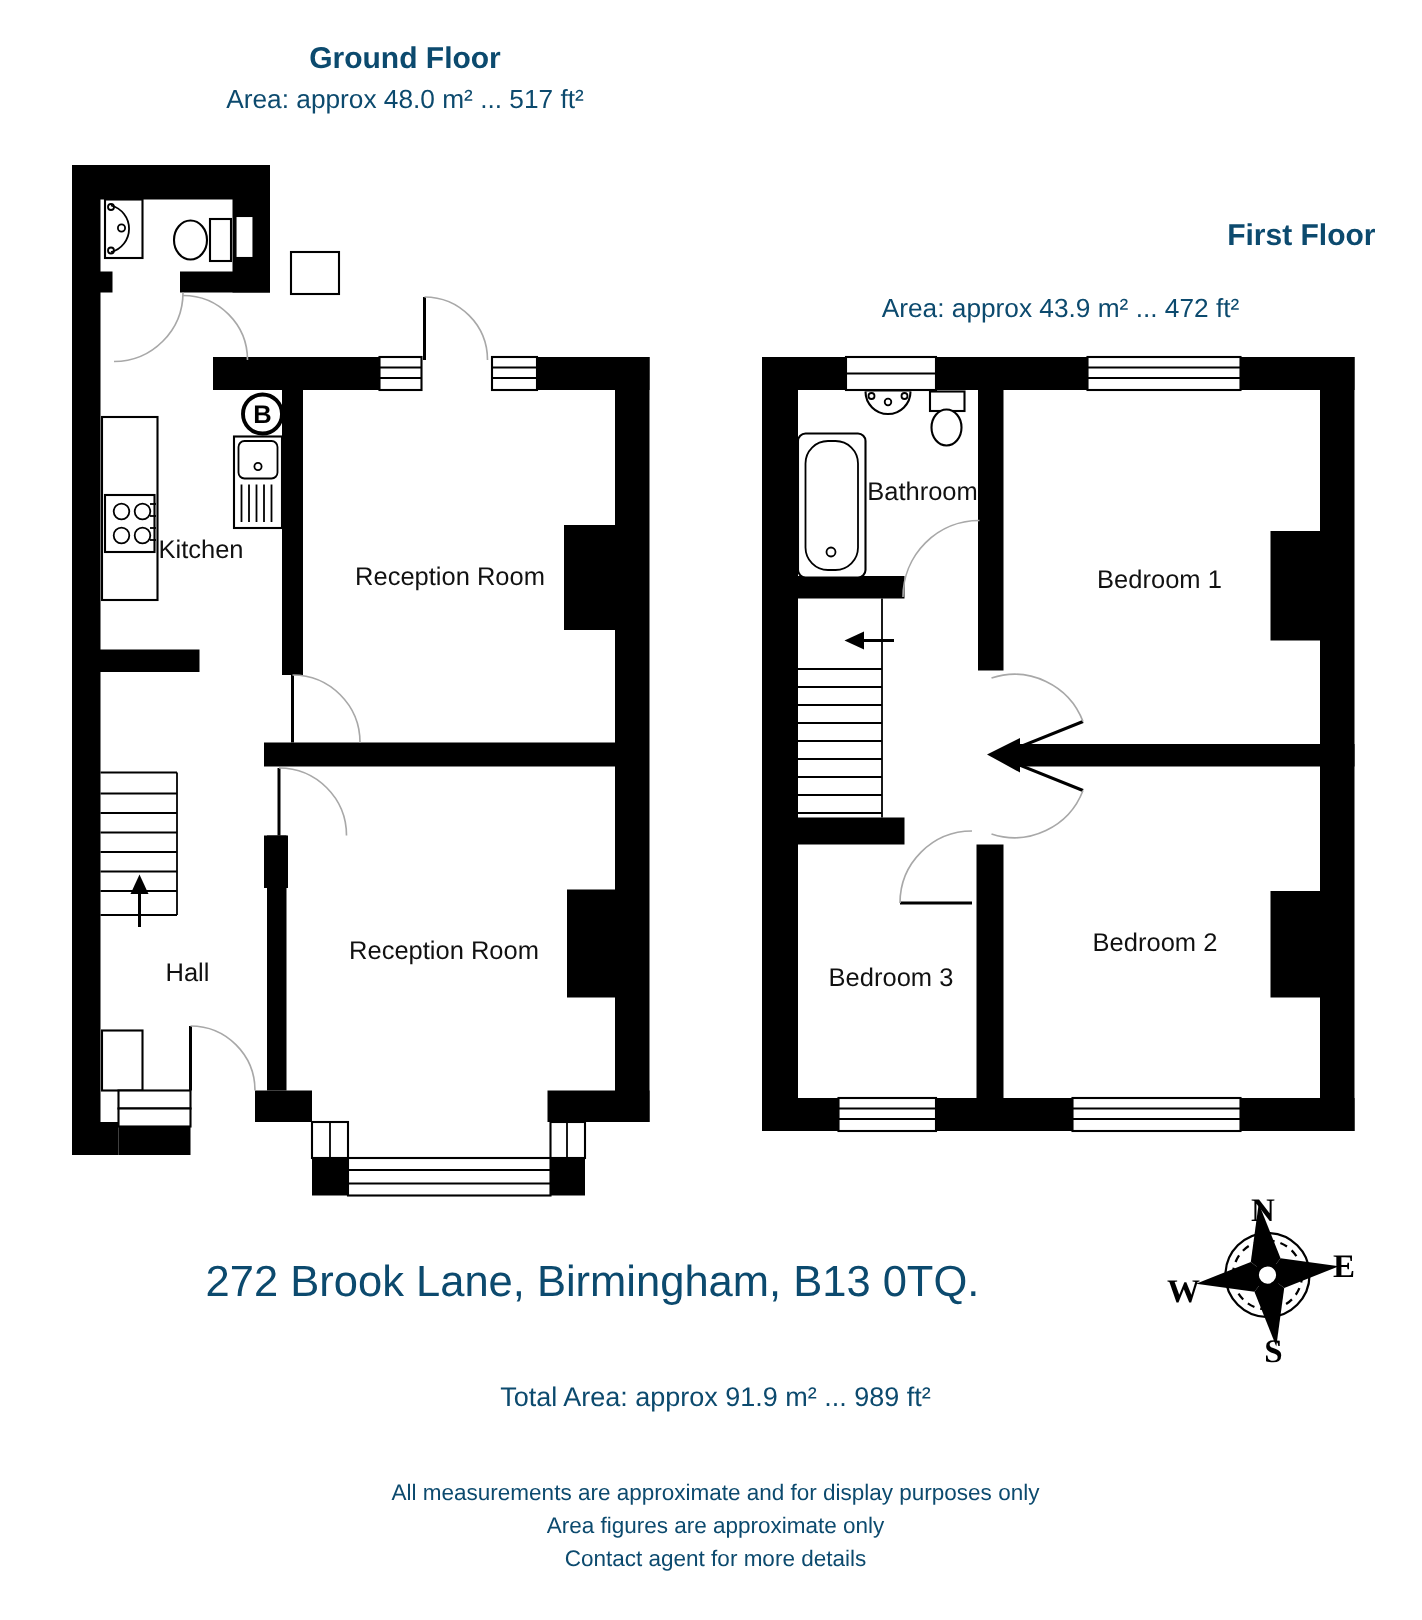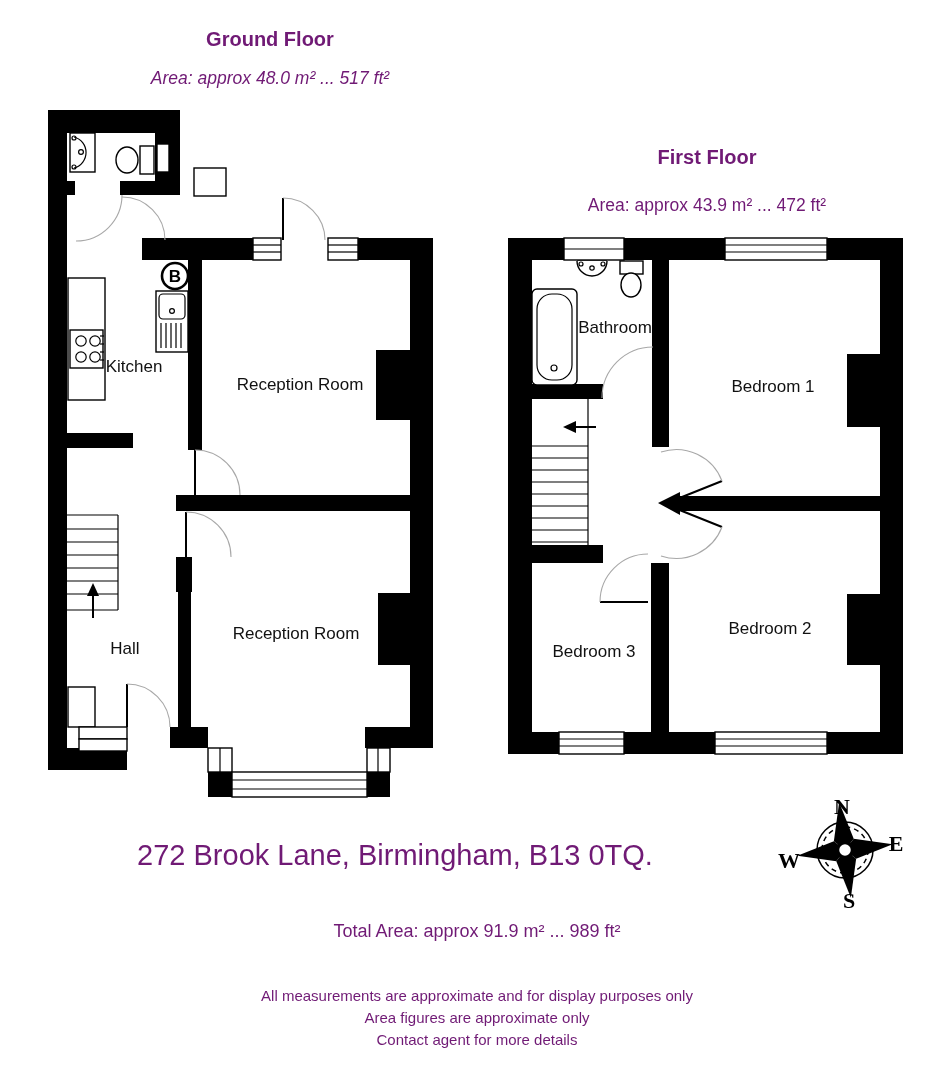--- a/index.html
+++ b/index.html
@@ -1,40 +1,40 @@
 <!DOCTYPE html>
 <html><head>
 <meta charset="utf-8">
 <style>
   html,body{margin:0;padding:0;background:#ffffff;}
   .canvas{position:relative;width:948px;height:1080px;background:#ffffff;overflow:hidden;
-          font-family:"Liberation Sans",sans-serif;color:#701a75;}
+          font-family:"Liberation Sans",sans-serif;color:#0c4a6e;}
   .floor-title{position:absolute;text-align:center;font-weight:bold;font-size:20px;line-height:22px;}
   .floor-area{position:absolute;text-align:center;font-size:17.5px;line-height:22px;}
   .address{position:absolute;text-align:center;font-size:29px;line-height:34px;}
   .total-area{position:absolute;text-align:center;font-size:18px;line-height:26px;}
   .disclaimer{position:absolute;text-align:center;font-size:15px;line-height:22px;}
   svg text.room{font-family:"Liberation Sans",sans-serif;font-size:17px;fill:#111;}
   svg text.boiler{font-family:"Liberation Sans",sans-serif;font-size:17px;font-weight:bold;fill:#000;}
   svg text.compass{font-family:"Liberation Serif",serif;font-size:22px;font-weight:bold;fill:#000;}
   .wall{fill:#000;stroke:none;}
   .fix{fill:#fff;stroke:#000;stroke-width:1.4;}
   .thin{stroke:#000;stroke-width:1.2;fill:none;}
   .arc{stroke:#a8a8a8;stroke-width:1.1;fill:none;}
   .leaf{stroke:#000;stroke-width:2;fill:none;}
 </style>
 </head>
 <body>
 
 <div class="canvas">
 
   <div class="floor-title" style="left:60px;top:28px;width:420px;">Ground Floor</div>
-  <div class="floor-area" style="left:60px;top:67px;width:420px;font-style:italic;">Area: approx 48.0 m² ... 517 ft²</div>
-
-  <div class="floor-title" style="left:497px;top:146px;width:420px;">First Floor</div>
+  <div class="floor-area" style="left:60px;top:55px;width:420px;">Area: approx 48.0 m² ... 517 ft²</div>
+
+  <div class="floor-title" style="left:497px;top:146px;width:420px;text-align:right;">First Floor</div>
   <div class="floor-area" style="left:497px;top:173px;width:420px;margin-top:21px;">Area: approx 43.9 m² ... 472 ft²</div>
 
   <svg width="948" height="1080" viewBox="0 0 948 1080" style="position:absolute;left:0;top:0;">
 
     <g>
 
       <g>
         <rect class="wall" x="48" y="110" width="19" height="660"></rect>
         <rect class="wall" x="48" y="110" width="132" height="23"></rect>
         <rect class="wall" x="155" y="110" width="25" height="85"></rect>

